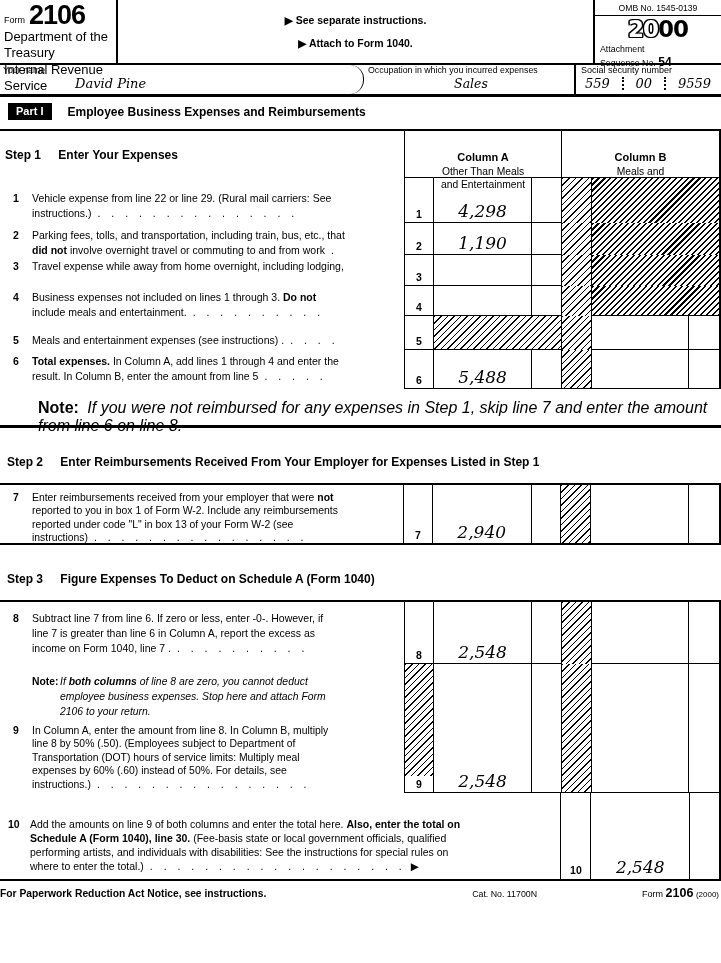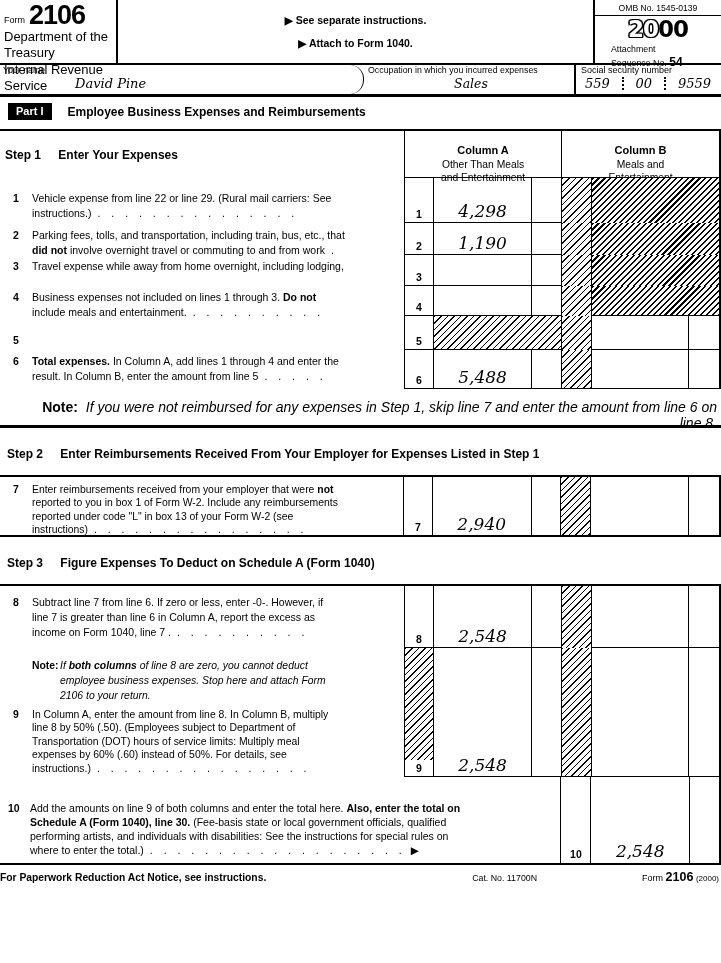--- a/index.html
+++ b/index.html
@@ -21,21 +21,21 @@
   .formnum { font-size:27px; font-weight:bold; letter-spacing:-1px; line-height:1; }
   .dept { font-size:13px; line-height:1.25; margin-top:auto; }
   .hdr-center { flex:1; text-align:center; padding-top:5px; }
   .title { font-size:16px; font-weight:bold; letter-spacing:.2px; }
   .hdr-sub { margin-top:9px; font-size:10.5px; font-weight:bold; }
   .hdr-sub.second { margin-top:11px; }
   .hdr-right { width:128px; border-left:2px solid #000; display:flex; flex-direction:column; }
   .omb { font-size:8.6px; text-align:center; padding:3px 0 2px; border-bottom:1.5px solid #000; white-space:nowrap; }
   .yearbox { text-align:center; font-family:"DejaVu Sans",sans-serif; font-weight:bold; font-size:23px; line-height:1; padding-top:2px; letter-spacing:-1px; }
   .yr-out { color:#fff; text-shadow:-1.2px -1.2px 0 #000,1.2px -1.2px 0 #000,-1.2px 1.2px 0 #000,1.2px 1.2px 0 #000,-1.2px 0 0 #000,1.2px 0 0 #000,0 -1.2px 0 #000,0 1.2px 0 #000; }
-  .attach-block { font-size:8.8px; line-height:1.25; padding-left:16px; margin-top:3px; }
+  .attach-block { font-size:8.8px; line-height:1.25; padding-left:5px; margin-top:3px; }
   .seqno { font-size:12px; font-weight:bold; }
 
   
   .namerow { display:flex; height:32px; border-bottom:3px solid #000; }
   .lbl { font-size:8.8px; line-height:1.1; display:block; }
   .cell-name { width:364px; border-right:1.5px solid #000; padding:1px 0 0 3px;border-radius:14px; }
   .cell-name .val { display:block; padding-left:72px; font-size:13px; }
   .cell-occ { width:212px; border-right:2px solid #000; padding:1px 0 0 4px; }
   .cell-occ .val { display:block; text-align:center; font-size:12.5px; }
   .cell-ssn { width:145px; padding:1px 4px 0 5px; }
@@ -63,28 +63,28 @@
   .s1 { margin-top:9px; border-top:2.5px solid #000; display:flex; border-right:2px solid #000; }
   .s1-left { width:405px; border-right:1.5px solid #000; }
   .s1-left-hdr { height:47px; font-weight:bold; font-size:12px; padding:17px 0 0 5px; }
   .steplabel { margin-right:14px; }
   .desc { position:relative; padding:0 4px 0 32px; font-size:10.5px; line-height:15px; }
   .dl { white-space:nowrap; }
   .dnum { position:absolute; left:13px; font-weight:bold; }
   .dots { word-spacing:6px; margin-left:6px; letter-spacing:1px; }
   .s1-right { width:314px; border-bottom:1.5px solid #000; }
   .s1r-hdr { height:47px; display:flex; border-bottom:1.5px solid #000; text-align:center; }
-  .colhdr { width:158px; padding-top:13px; font-size:10.3px; line-height:13.5px; }
+  .colhdr { width:158px; padding-top:20px; font-size:10.3px; line-height:13.5px; }
   .colhdr.a { border-right:1.5px solid #000; }
   .colhdr .cht { font-weight:bold; font-size:11px; }
 
   
-  .note1 { height:39px; border-bottom:3px solid #000; padding:10px 4px 0 38px; font-size:14px;text-align:right; }
+  .note1 { height:39px; border-bottom:3px solid #000; padding:10px 4px 0 38px; font-size:16px; }
   .note1 .i { margin-left:4px; }
-  .stepstrip { height:47px; padding:19px 0 0 7px; font-weight:bold; font-size:12px; }
+  .stepstrip { height:47px; padding:19px 0 0 7px; font-weight:bold; font-size:12px;margin-top:8px; }
 
   
   .t7 { border-top:2px solid #000; border-bottom:2.5px solid #000; border-right:2px solid #000; display:flex; height:62px; }
   .t7 .desc { width:405px; border-right:1.5px solid #000; padding-top:6px; font-size:10.4px; line-height:13.4px; }
   .t7 .dnum { top:6px; }
 
   
   .t3 { border-top:2px solid #000; border-bottom:2.5px solid #000; border-right:2px solid #000; }
   .t3-secA { display:flex; }
   .t3-left { width:405px; border-right:1.5px solid #000; }
@@ -204,20 +204,21 @@
         <span class="dnum" style="top:4px;">3</span>
         <div class="dl"><span>Travel expense while away from home overnight, including lodging,</span></div>
       </div>
       <div class="desc" style="height:30px;padding-top:4px;">
         <span class="dnum" style="top:4px;">4</span>
         <div class="dl"><span>Business expenses not included on lines 1 through 3. </span><span class="b">Do not</span></div>
         <div class="dl"><span>include meals and entertainment.</span><span class="dots">. . . . . . . . . .</span></div>
       </div>
       <div class="desc" style="height:34px;padding-top:17px;">
         <span class="dnum" style="top:17px;">5</span>
+        <div class="dl"><span>Meals and entertainment expenses (see instructions) .</span><span class="dots">. . . .</span></div>
       </div>
       <div class="desc" style="height:38px;padding-top:4px;">
         <span class="dnum" style="top:4px;">6</span>
         <div class="dl"><span class="b">Total expenses.</span><span> In Column A, add lines 1 through 4 and enter the</span></div>
         <div class="dl"><span>result. In Column B, enter the amount from line 5</span><span class="dots">. . . . .</span></div>
       </div>
     </div>
     <div class="s1-right">
       <div class="s1r-hdr">
         <div class="colhdr a">

